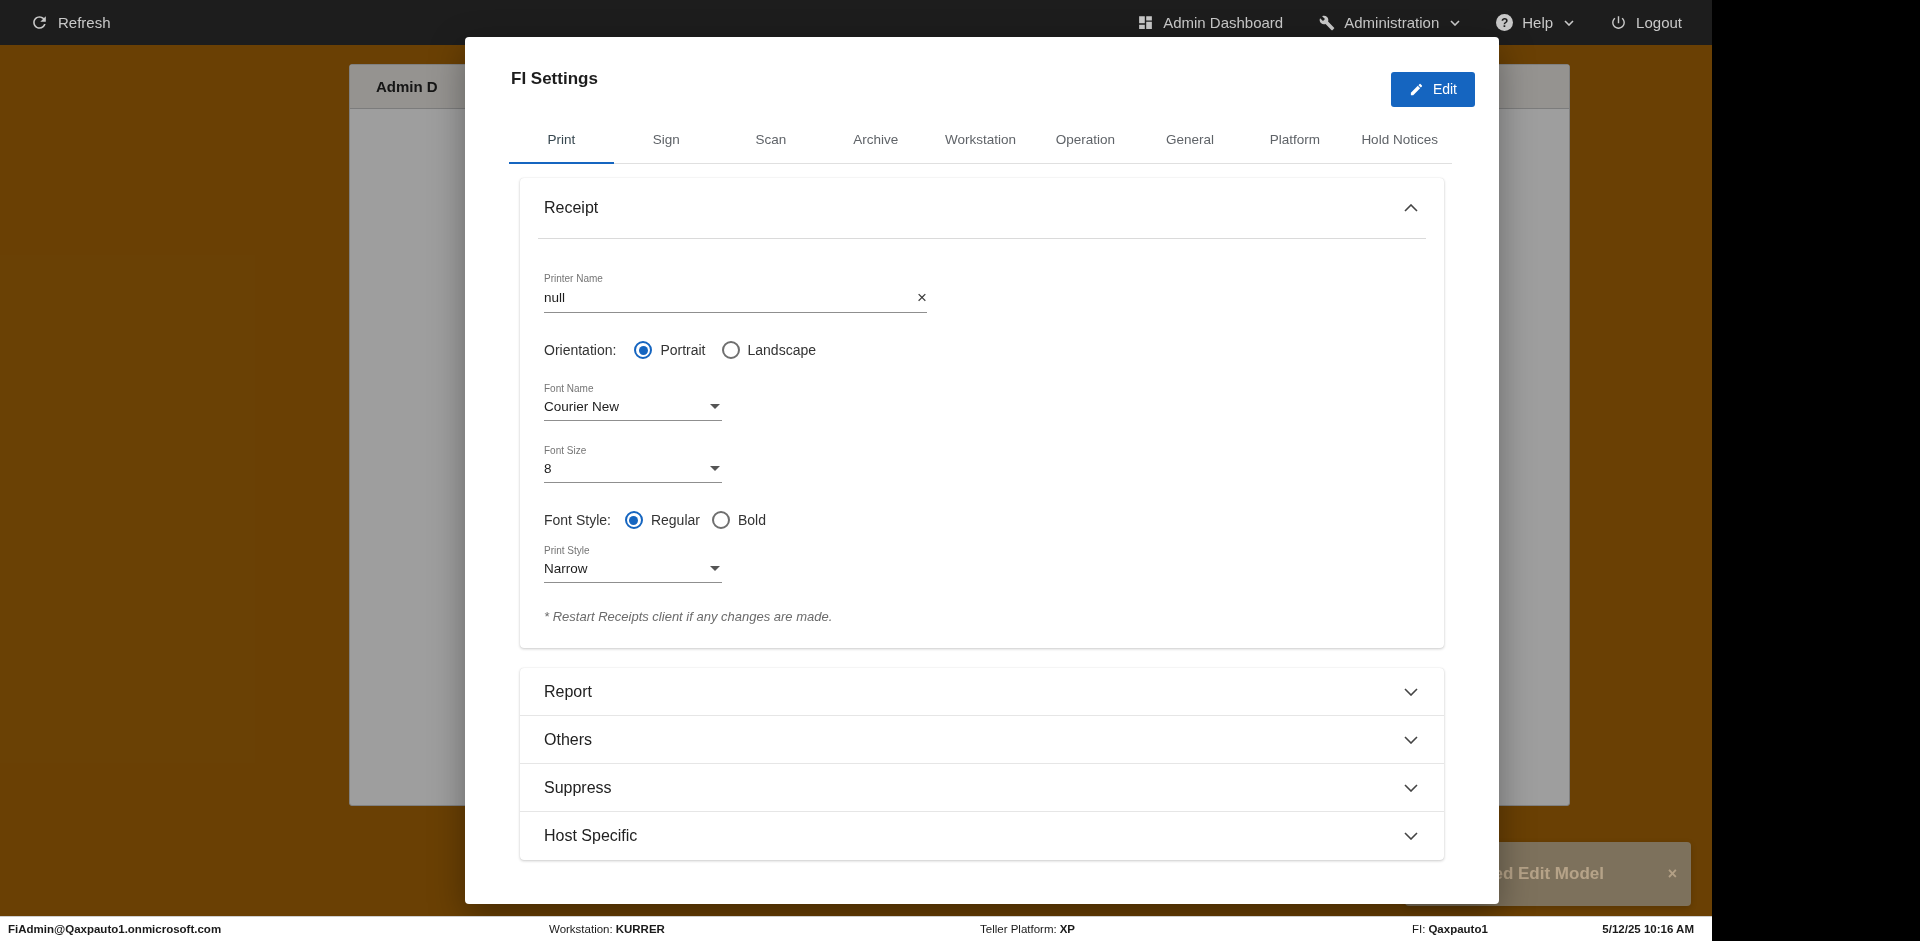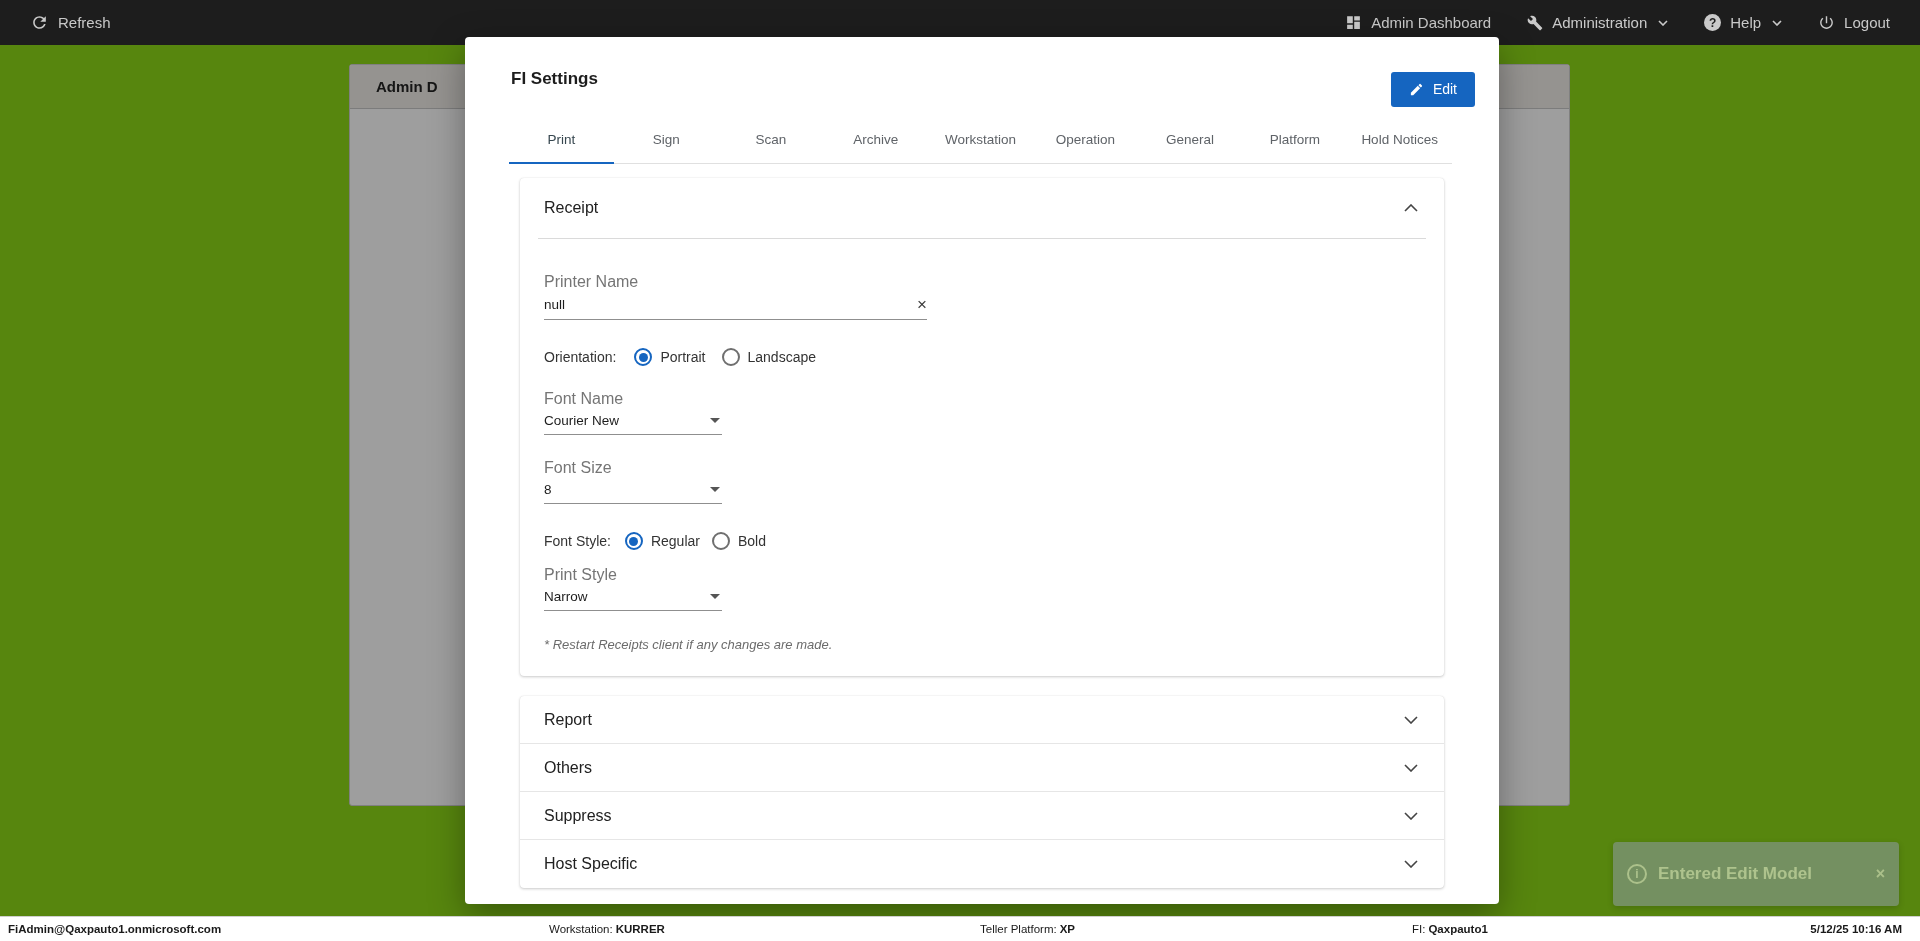--- a/index.html
+++ b/index.html
@@ -1,17 +1,17 @@
 <!DOCTYPE html>
 <html><head>
 <meta charset="utf-8">
 <style>
   * { box-sizing: border-box; margin: 0; padding: 0; }
   body { font-family: "Liberation Sans", sans-serif; background:#000; }
-  .screen { position: relative; width:1920px; height:941px; overflow:hidden; background:#84cc16; }
+  .screen { position: relative; width:1712px; height:941px; overflow:hidden; background:#a16207; }
 
   
   .topbar { position:absolute; top:0; left:0; right:0; height:45px; background:#1d1d1d;
     display:flex; align-items:center; justify-content:space-between; padding:0 30px; z-index:5; }
   .topbar-left, .topbar-right { display:flex; align-items:center; }
   .topbar-right { gap:36px; }
   .tb-item { display:flex; align-items:center; gap:9px; color:#c9c9c9; font-size:15px; cursor:pointer; background:none; border:none; font-family:inherit; }
   .help-circle { width:17px; height:17px; border-radius:50%; background:#c9c9c9; color:#1d1d1d;
     font-size:12px; font-weight:bold; display:flex; align-items:center; justify-content:center; }
   .chev { margin-left:2px; display:flex; }
@@ -50,21 +50,21 @@
   .panels { padding:14px 55px 0 55px; }
   .card { background:#fff; border-radius:4px; box-shadow:0 1px 3px rgba(0,0,0,0.2), 0 0 1px rgba(0,0,0,0.14); }
 
   .panel-header { height:60px; display:flex; align-items:center; justify-content:space-between;
     padding:0 26px 0 24px; cursor:pointer; }
   .panel-title { font-size:16px; color:#212121; }
   .panel-divider { margin:0 18px; border-bottom:1px solid #dadada; }
   .panel-content { padding:18px 24px 24px 24px; }
 
   .field { }
-  .field-label { font-size:16px; color:#757575; margin-bottom:5px; }
+  .field-label { font-size:10px; color:#757575; margin-bottom:5px; }
   .field-value-row { display:flex; align-items:center; justify-content:space-between;
     border-bottom:1px solid #8f8f8f; padding-bottom:6px; }
   .field-value { font-size:13.5px; color:#1d1d1d; }
   .text-field { width:383px; }
   .select-field { width:178px; cursor:pointer; }
   .clear-x { background:none; border:none; font-size:17px; color:#3c3c3c; cursor:pointer; line-height:1; }
   .select-arrow { width:0; height:0; border-left:5px solid transparent; border-right:5px solid transparent;
     border-top:5px solid #555; margin-right:2px; }
 
   .radio-row { display:flex; align-items:center; gap:10px; }

